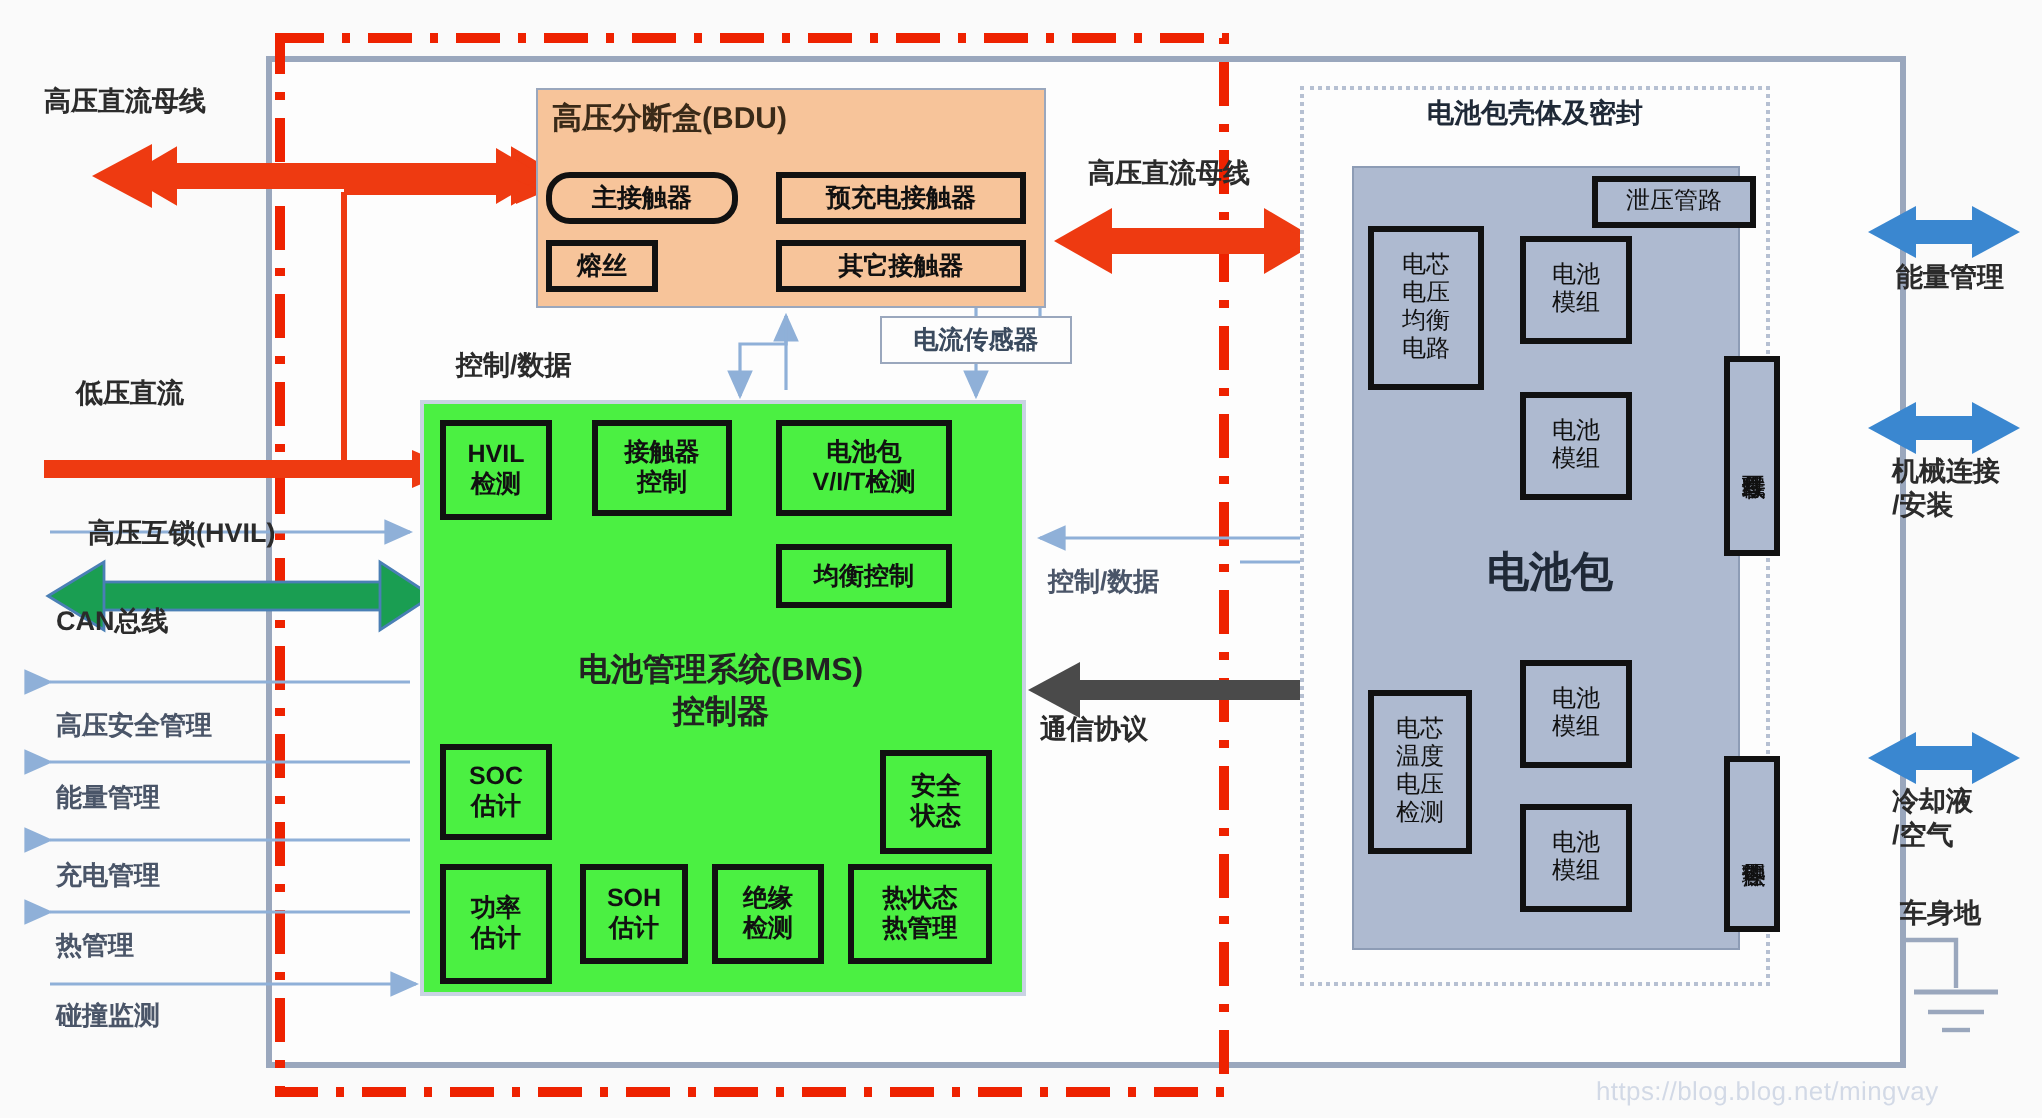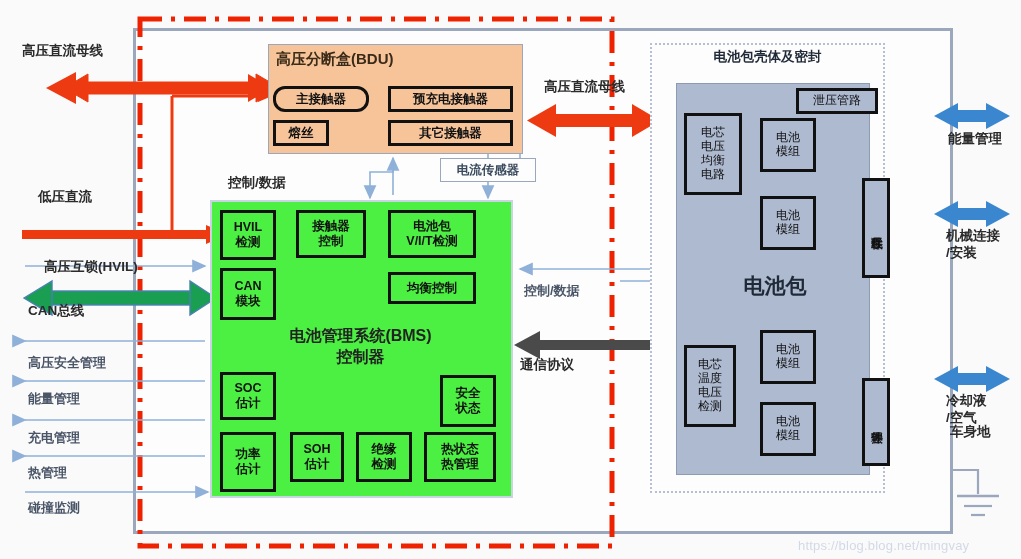--- a/index.html
+++ b/index.html
@@ -248,24 +248,20 @@
 检测</span>
     </div>
   <div class="abs gblk g-ctc">
       <span style="white-space:pre-line">接触器
 控制</span>
     </div>
   <div class="abs gblk g-vit">
       <span style="white-space:pre-line">电池包
 V/I/T检测</span>
     </div>
-  <div class="abs gblk g-can">
-      <span style="white-space:pre-line">CAN
-模块</span>
-    </div>
   <div class="abs gblk g-bal">
       <span style="white-space:pre-line">均衡控制</span>
     </div>
   <div class="abs gblk g-soc">
       <span style="white-space:pre-line">SOC
 估计</span>
     </div>
   <div class="abs gblk g-safe">
       <span style="white-space:pre-line">安全
 状态</span>
@@ -342,21 +338,21 @@
   <div class="abs lbl-gray" style="left:28px; top:390px;">能量管理</div>
   <div class="abs lbl-gray" style="left:28px; top:429px;">充电管理</div>
   <div class="abs lbl-gray" style="left:28px; top:464px;">热管理</div>
   <div class="abs lbl-gray" style="left:28px; top:499px;">碰撞监测</div>
 
   <div class="abs lbl" style="left:948px; top:130px;">能量管理</div>
   <div class="abs lbl" style="left:946px; top:228px; white-space:pre-line; line-height:1.25;">机械连接
 /安装</div>
   <div class="abs lbl" style="left:946px; top:393px; white-space:pre-line; line-height:1.25;">冷却液
 /空气</div>
-  <div class="abs lbl" style="left:950px; top:423px;">车身地</div>
+  <div class="abs lbl" style="left:950px; top:448px;">车身地</div>
 
   <div class="abs lbl" style="left:544px; top:78px;">高压直流母线</div>
   <div class="abs lbl" style="left:228px; top:174px;">控制/数据</div>
   <div class="abs lbl-gray" style="left:524px; top:282px;">控制/数据</div>
   <div class="abs lbl" style="left:520px; top:356px;">通信协议</div>
 
   <div class="abs watermark">https://blog.blog.net/mingvay</div>
 
 </div>
 

